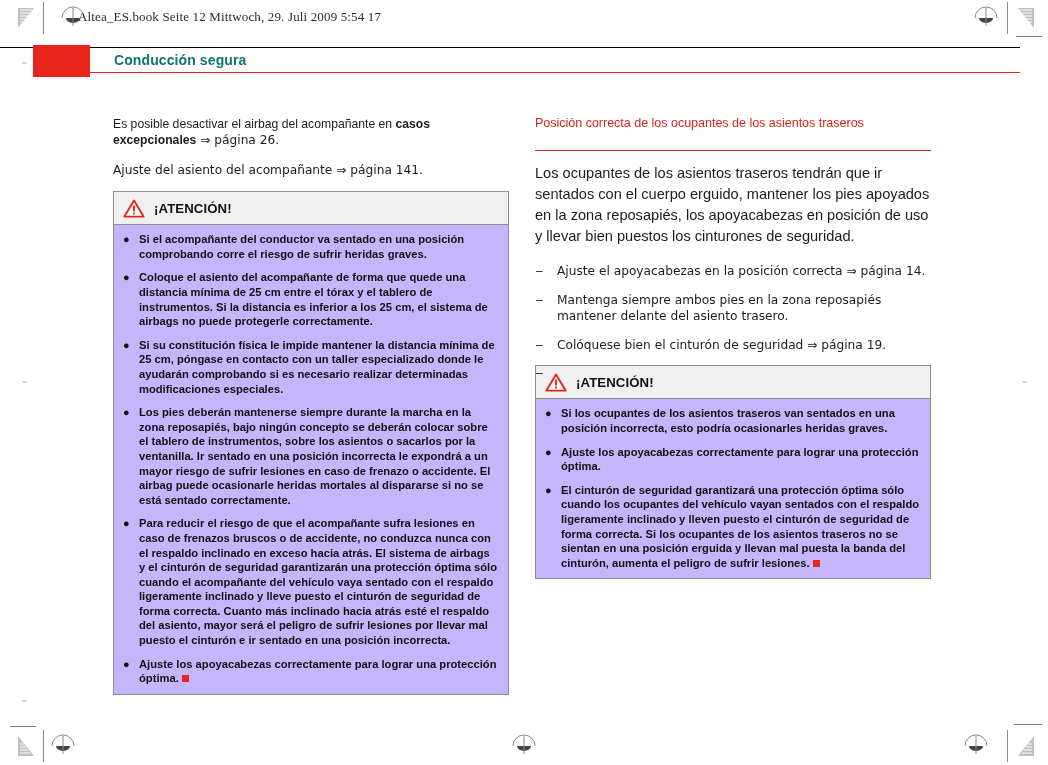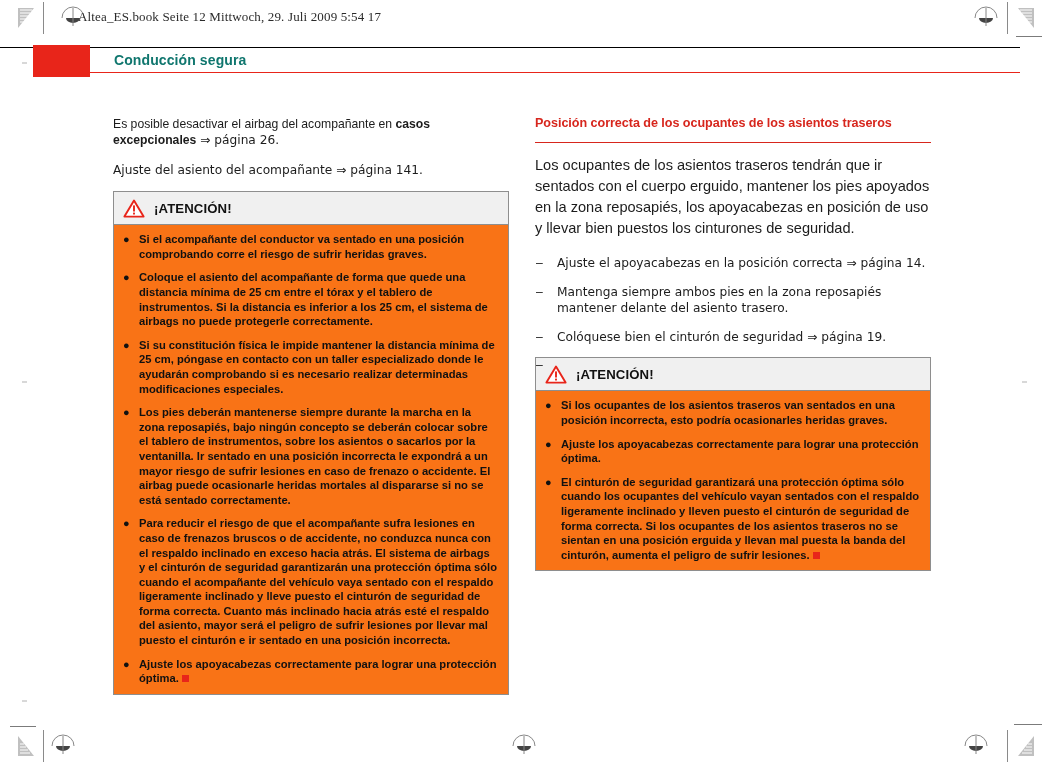--- a/index.html
+++ b/index.html
@@ -150,23 +150,23 @@
     font-size: 12.2px;
     line-height: 16.4px;
     color: #1c1c1c;
     margin: 0 0 13px 0;
   }
   .body-p b { font-weight: bold; }
 
   
   .sec-head {
     font-size: 12.6px;
-    font-weight: bold;
+    font-weight: normal;
     color: #d7261d;
-    padding-bottom: 12px;
+    padding-bottom: 20px;
     border-bottom: 1.4px solid #d7261d;
     margin: 0 0 12px 0;
     letter-spacing: -.05px;
   }
   .intro-italic {
     font-size: 14.6px;
     line-height: 21px;
     color: #1c1c1c;
     margin: 0 0 16px 0;
   }
@@ -183,21 +183,21 @@
   }
   .dash-item .dash {
     position: absolute;
     left: 1px;
     top: 0;
   }
 
   
   .warnbox {
     border: 1px solid #8e8e8e;
-    background: #f97316;
+    background: #c4b5fd;
     margin-top: 2px;
   }
   .warnbox-head {
     display: flex;
     align-items: center;
     gap: 9px;
     padding: 7px 9px 6px 9px;
     background: #f0f0f0;
     border-bottom: 1px solid #8e8e8e;
   }

